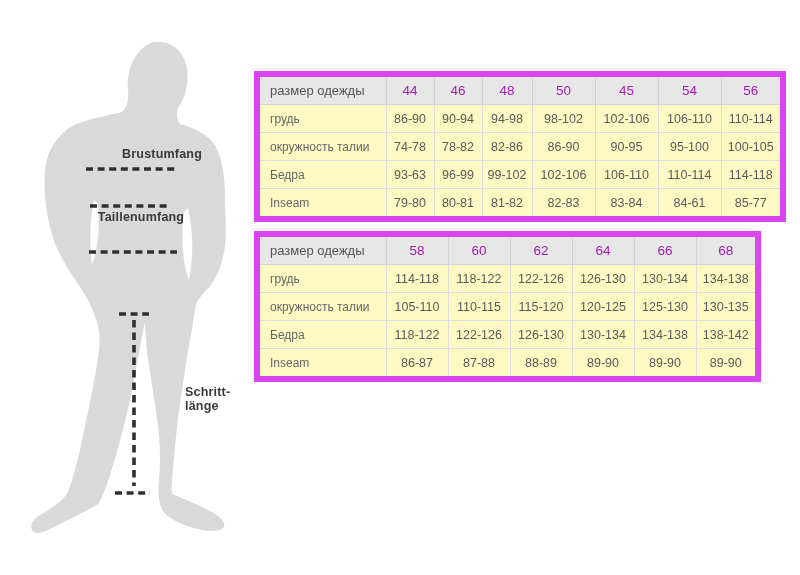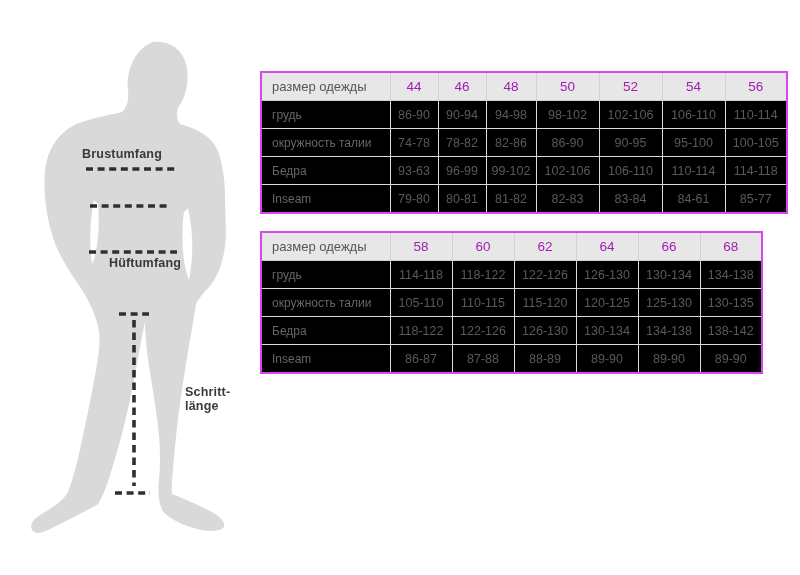--- a/index.html
+++ b/index.html
@@ -8,46 +8,46 @@
     font-family:"Liberation Sans", sans-serif; overflow:hidden;
   }
 
   
   .figure-panel { position:absolute; left:10px; top:40px; width:240px; height:510px; }
   .figure-panel svg { position:absolute; left:0; top:0; }
   .fig-label {
     position:absolute; font-weight:bold; font-size:12.5px; color:#3a3a3a;
     letter-spacing:0.2px; line-height:14px;
   }
-  .lbl-chest  { left:72px;  top:107px; width:140px; text-align:left; }
+  .lbl-chest  { left:52px;  top:107px; width:140px; text-align:right; }
   .lbl-waist  { left:61px;  top:170px; width:140px; text-align:center; }
   .lbl-hip    { left:65px;  top:216px; width:140px; text-align:center; }
   .lbl-inseam { left:131px; top:345px; text-align:left;margin-left:44px; }
 
   
   .page-title {
     position:absolute; left:246px; top:36px; margin:0;
     font-size:15.5px; font-weight:bold; color:#454545; letter-spacing:0.4px;
   }
   table.size-table {
-    position:absolute; left:260px; border-collapse:collapse; table-layout:fixed;
-    border:2px solid #d946ef;
+    position:absolute; left:254px; border-collapse:collapse; table-layout:fixed;
+    border:6px solid #d946ef;
   }
   #table-1 { top:71px; }
   #table-2 { top:231px; }
   .size-table th, .size-table td {
     border:1px solid #dcdcdc; height:27px; padding:0; white-space:nowrap;
     overflow:hidden;
   }
   .size-table th {
     background:#e7e7e7; font-weight:normal; font-size:13.5px; color:#a21caf;
     text-align:center; border-color:#d2d2d2;
   }
   .size-table th.corner { text-align:left; padding-left:10px; font-size:13px; color:#555; }
-  .size-table td { text-align:center; font-size:12.5px; color:#5a5a5a; background:#000000; }
+  .size-table td { text-align:center; font-size:12.5px; color:#5a5a5a; background:#fef9c3; }
   .size-table td.rowlabel { text-align:left; padding-left:10px; font-size:12px; color:#666; }
 </style>
 </head>
 <body>
 
 <div class="stage">
 
   <div class="figure-panel">
     <svg width="240" height="510" viewBox="0 0 240 510">
 
@@ -96,21 +96,21 @@
       <path fill="#ffffff" d="M178,168 C183,190 184,214 179,240 C172,224 171,192 174,172 Z"></path>
 
       <line x1="76" y1="129" x2="168" y2="129" stroke="#2f2f2f" stroke-width="3.4" stroke-dasharray="7 4.6"></line>
       <line x1="80" y1="166" x2="158" y2="166" stroke="#2f2f2f" stroke-width="3.4" stroke-dasharray="7 4.6"></line>
       <line x1="79" y1="212" x2="167" y2="212" stroke="#2f2f2f" stroke-width="3.4" stroke-dasharray="7 4.6"></line>
       <line x1="109" y1="274" x2="139" y2="274" stroke="#2f2f2f" stroke-width="3.4" stroke-dasharray="7 4.6"></line>
       <line x1="124" y1="280" x2="124" y2="446" stroke="#2f2f2f" stroke-width="3.6" stroke-dasharray="7.5 5"></line>
       <line x1="105" y1="453" x2="140" y2="453" stroke="#2f2f2f" stroke-width="3.4" stroke-dasharray="7 4.6"></line>
     </svg>
     <div class="fig-label lbl-chest">Brustumfang</div>
-    <div class="fig-label lbl-hip">Hüftumfang</div>
+    <div class="fig-label lbl-waist">Taillenumfang</div>
     <div class="fig-label lbl-inseam">
       <div>Schritt-</div>
       <div>länge</div>
     </div>
   </div>
 
 
   <table class="size-table" id="table-1">
       <colgroup>
         <col style="width: 129px;">
@@ -122,21 +122,21 @@
         <col style="width: 63px;">
         <col style="width: 62px;">
       </colgroup>
       <thead>
         <tr>
           <th class="corner">размер одежды</th>
           <th>44</th>
           <th>46</th>
           <th>48</th>
           <th>50</th>
-          <th>52</th>
+          <th>45</th>
           <th>54</th>
           <th>56</th>
         </tr>
       </thead>
       <tbody>
         <tr>
           <td class="rowlabel">грудь</td>
           <td>86-90</td>
           <td>90-94</td>
           <td>94-98</td>

